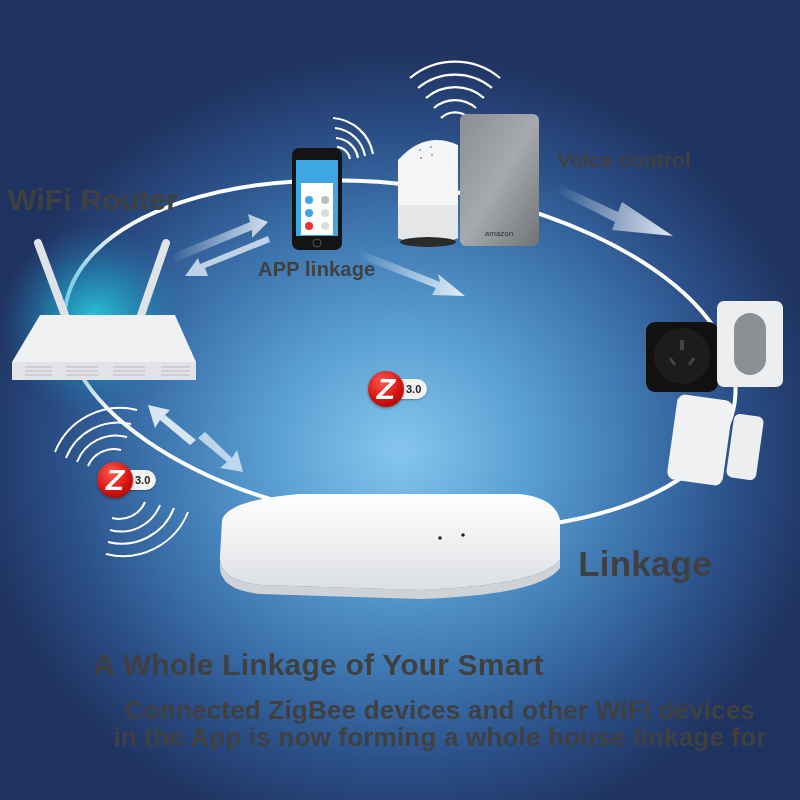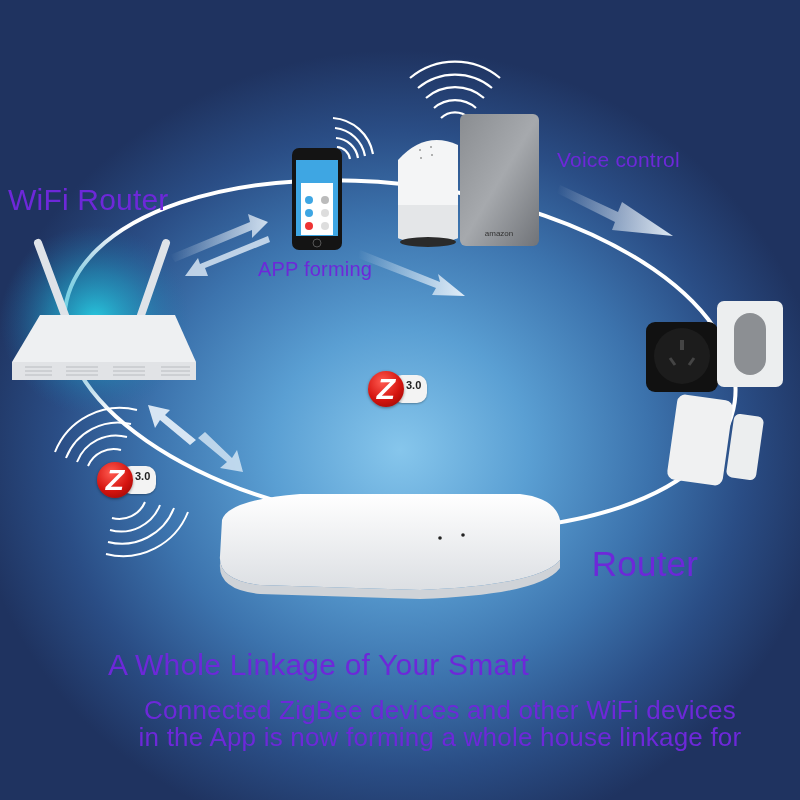--- a/index.html
+++ b/index.html
@@ -1,29 +1,29 @@
 <!DOCTYPE html>
 <html><head>
 <meta charset="utf-8">
 <style>
   html, body { margin:0; padding:0; }
   body { width:800px; height:800px; overflow:hidden; position:relative;
     font-family:"Liberation Sans", "DejaVu Sans", sans-serif; color:#fff;
     background: radial-gradient(ellipse 430px 400px at 400px 450px, #86c6ec 0%, #5a9fd3 30%, #3c73ad 58%, #2a4d85 80%, #1f3360 100%); }
   svg.scene { position:absolute; left:0; top:0; width:800px; height:800px; }
-  .label { position:absolute; color:#6d28d9; font-weight:400; white-space:nowrap; letter-spacing:0.2px; }
+  .label { position:absolute; color:#404040; font-weight:700; white-space:nowrap; letter-spacing:0.2px; }
   .title-router { left:8px; top:183px; font-size:30px; }
   .voice { left:557px; top:148px; font-size:21px; }
   .appctl { left:258px; top:258px; font-size:20px; }
   .gateway { left:560px; top:545px; font-size:35px; text-align:center; line-height:38px; width:170px; }
   .headline { left:0; width:637px; top:648px; text-align:center; font-size:30px; }
   .body-text { left:0; width:800px; top:697px; text-align:center; font-size:26px; line-height:27px;padding-left:40px; }
   .zbadge { position:absolute; display:flex; align-items:center; }
   .zbadge .pill { background:#f3f3f3; color:#222; font-size:11px; font-weight:bold;
-    border-radius:10px; height:20px; line-height:20px; padding:0 6px 8px 14px; margin-left:-12px; box-shadow:0 1px 2px rgba(0,0,0,0.3); }
+    border-radius:10px; height:20px; line-height:20px; padding:0 6px 0 14px; margin-left:-12px; box-shadow:0 1px 2px rgba(0,0,0,0.3); }
   .zbadge .ball { width:36px; height:36px; border-radius:50%; position:relative; z-index:1;
     background: radial-gradient(circle at 40% 30%, #ff5a50 0%, #d5140f 55%, #8c0604 100%); box-shadow:0 1px 3px rgba(0,0,0,0.4); }
   .zbadge .ball span { position:absolute; left:0; top:0; width:36px; height:36px; text-align:center; line-height:36px;
     color:#fff; font-weight:bold; font-size:30px; font-style:italic; }
 </style>
 </head>
 <body>
 
 <svg class="scene" viewBox="0 0 800 800">
   <defs>
@@ -159,23 +159,23 @@
   <g>
     <path d="M222,520 Q228,500 300,494 L520,494 Q555,498 560,520 L560,560 Q540,585 420,590 L260,585 Q218,580 220,556 Z" fill="url(#hubGrad)"></path>
     <path d="M220,556 Q218,580 260,585 L420,590 Q540,585 560,560 L560,568 Q540,595 420,599 L260,594 Q218,590 220,564 Z" fill="#cfd3d8"></path>
     <circle cx="440" cy="538" r="1.8" fill="#222"></circle>
     <circle cx="463" cy="535" r="1.8" fill="#222"></circle>
   </g>
 </svg>
 
 <div class="label title-router">WiFi Router</div>
 <div class="label voice">Voice control</div>
-<div class="label appctl">APP forming</div>
+<div class="label appctl">APP linkage</div>
 <div class="label gateway">
-  <div>Router</div>
+  <div>Linkage</div>
 </div>
 
 <div class="zbadge" style="left:368px; top:371px;">
   <div class="ball">
       <span>Z</span>
     </div>
   <div class="pill">3.0</div>
 </div>
 <div class="zbadge" style="left:97px; top:462px;">
   <div class="ball">

